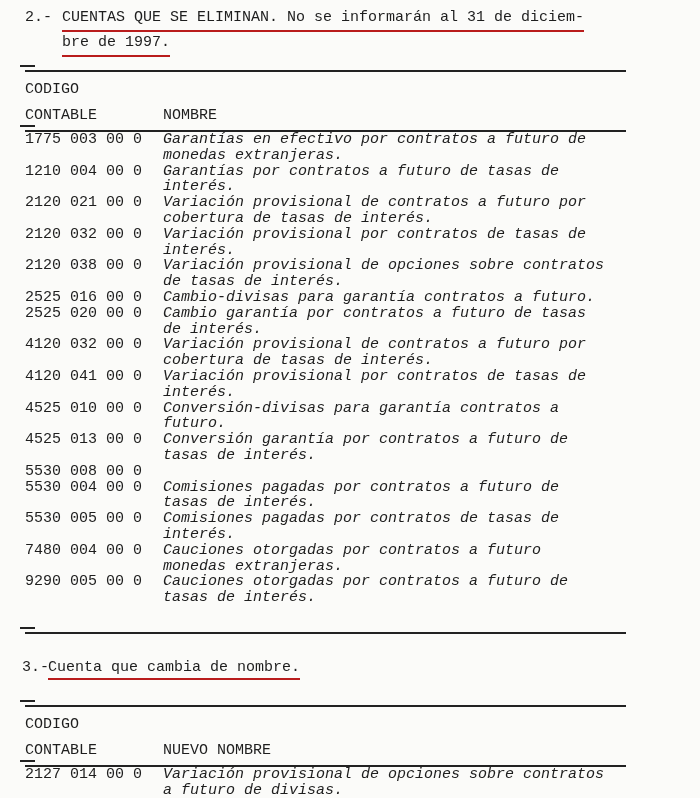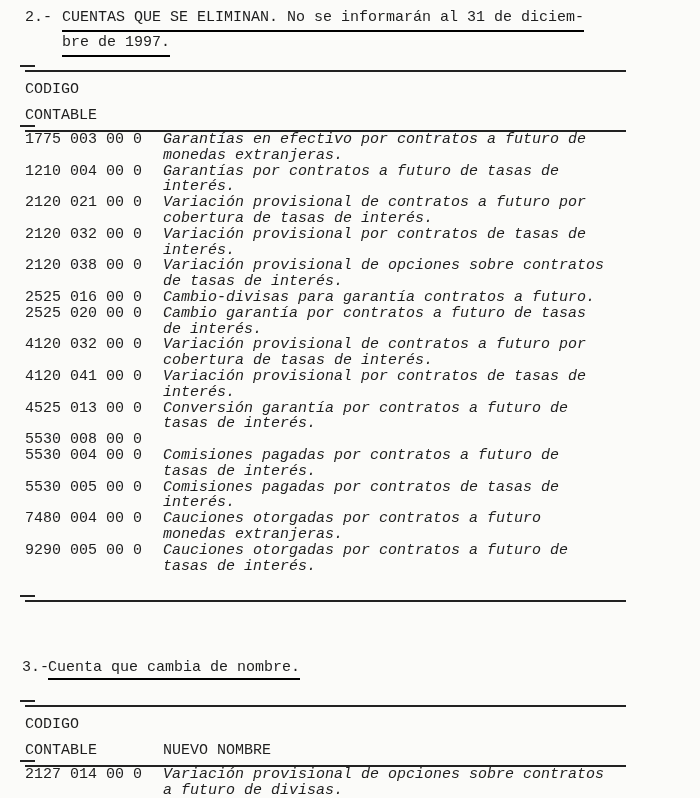--- a/index.html
+++ b/index.html
@@ -11,21 +11,21 @@
     line-height:15.8px;
     color:#1e1e1e;
     position:relative;
     overflow:hidden;
   }
   .heading{position:absolute;display:flex;align-items:flex-start;}
   .h2{left:25px;top:7px;line-height:22px;}
   .h2 .hnum{width:37px;flex:0 0 37px;}
   .h3{left:22px;top:659px;line-height:18px;}
   .h3 .hnum{width:26px;flex:0 0 26px;}
-  .uline{border-bottom:2px solid #000000;padding-bottom:1px;display:inline-block;}
+  .uline{border-bottom:2px solid #b91c1c;padding-bottom:1px;display:inline-block;}
   .htext{white-space:pre;}
 
   .acct-table{position:absolute;left:25px;width:601px;}
   .t1{top:70px;}
   .t2{top:705px;}
   .rule{position:relative;height:2px;background:#222;}
   .rule::before{
     content:"";position:absolute;left:-5px;top:-5px;width:15px;height:2px;background:#222;
   }
   .thead{margin-top:5px;line-height:17px;}
@@ -46,20 +46,21 @@
 
 <div class="acct-table t1">
   <div class="rule"></div>
   <div class="thead">
     <div class="line">
       <span>CODIGO</span>
       <span></span>
     </div>
     <div class="line">
       <span>CONTABLE</span>
+      <span>NOMBRE</span>
     </div>
   </div>
   <div class="rule"></div>
   <div class="tbody">
 
       <div class="row">
         <span class="code">1775 003 00 0</span>
         <span class="name">Garantías en efectivo por contratos a futuro de
 monedas extranjeras.</span>
       </div>
@@ -104,20 +105,25 @@
         <span class="name">Variación provisional de contratos a futuro por
 cobertura de tasas de interés.</span>
       </div>
 
       <div class="row">
         <span class="code">4120 041 00 0</span>
         <span class="name">Variación provisional por contratos de tasas de
 interés.</span>
       </div>
 
+      <div class="row">
+        <span class="code">4525 010 00 0</span>
+        <span class="name">Conversión-divisas para garantía contratos a
+futuro.</span>
+      </div>
 
       <div class="row">
         <span class="code">4525 013 00 0</span>
         <span class="name">Conversión garantía por contratos a futuro de
 tasas de interés.</span>
       </div>
 
       <div class="row">
         <span class="code">5530 008 00 0</span>
       </div>

